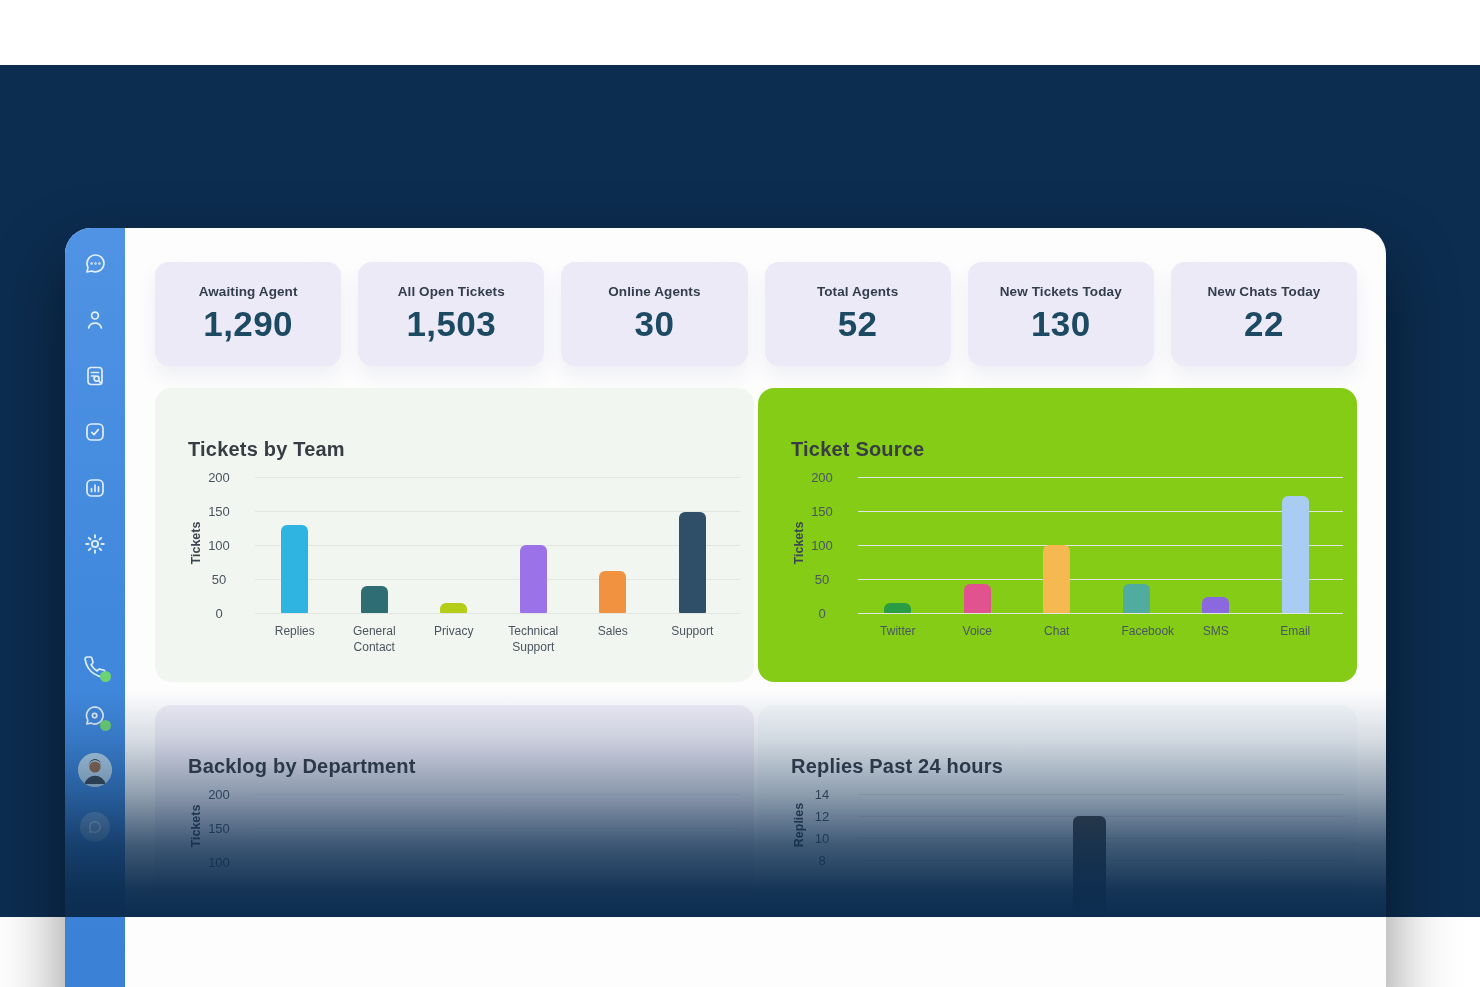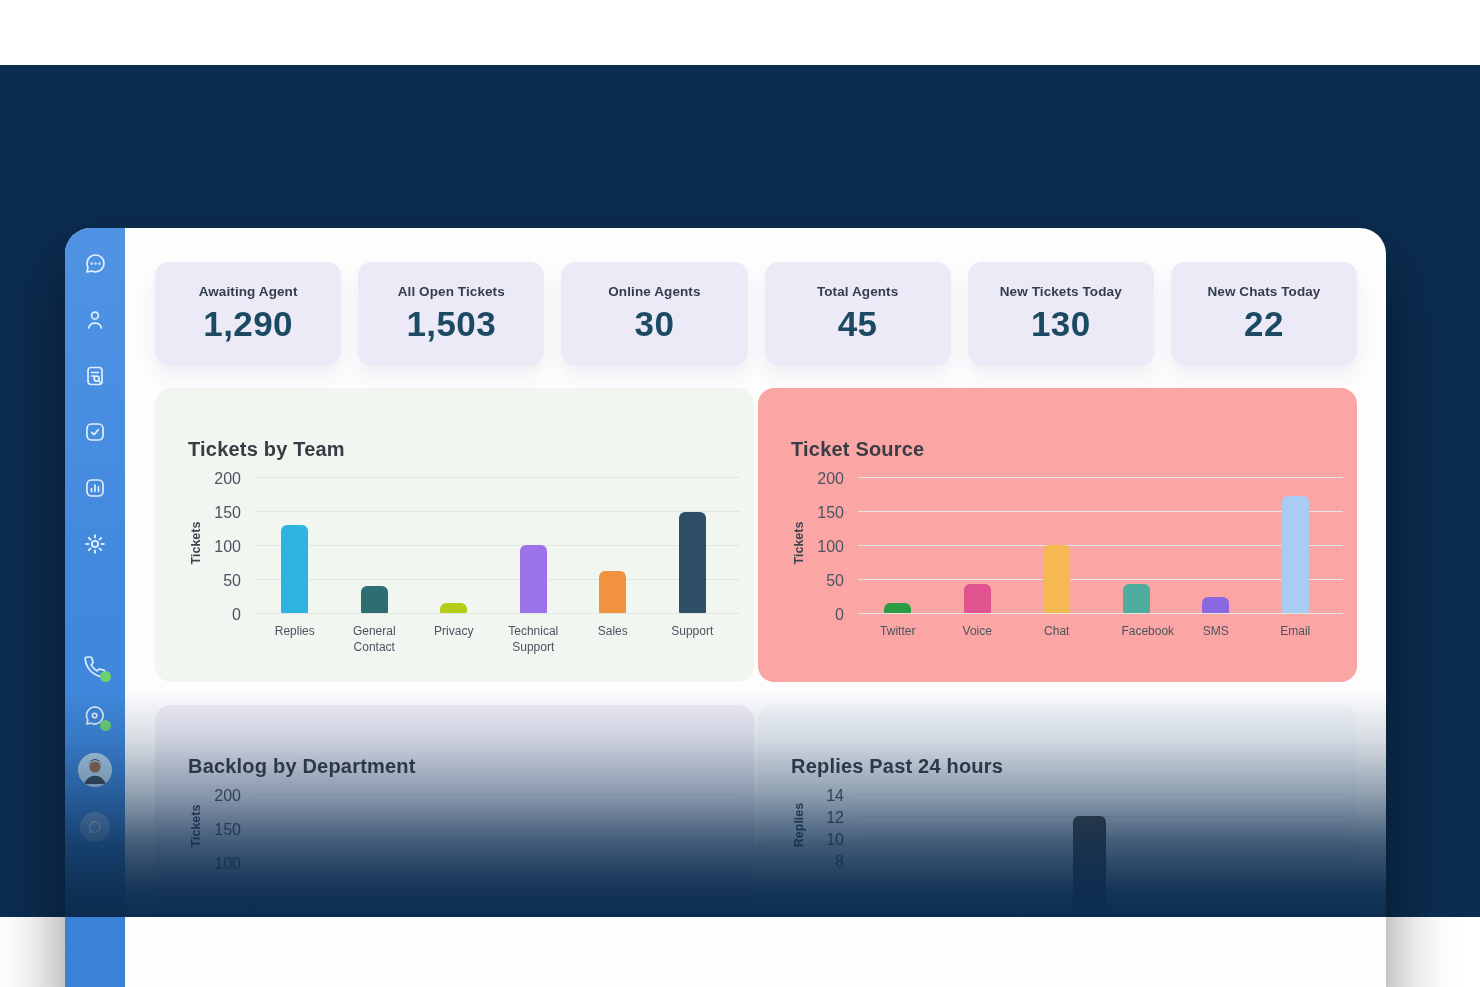--- a/index.html
+++ b/index.html
@@ -59,22 +59,22 @@
   .row2 { margin-top:23px; }
   .chart-card { position:relative; flex:1; height:294px; border-radius:16px; overflow:hidden; }
   .row2 .chart-card { height:212px; border-radius:16px 16px 0 0; }
   .chart-title {
     position:absolute; left:33px; top:33px;
     font-size:20px; font-weight:700; color:#383d44; letter-spacing:.2px;
   }
   .plot { position:absolute; left:100px; right:14px; top:89px; }
   .gridline { position:absolute; left:0; right:0; height:1px; background:#e2e6e3; }
   .tick {
-    position:absolute; left:-58px; width:44px; text-align:right;
-    font-size:16px; color:#4a5560; transform:translateY(-7px);
+    position:absolute; left:-58px; width:44px; text-align:center;
+    font-size:13px; color:#4a5560; transform:translateY(-7px);
   }
   .ylab {
     position:absolute; left:-94px; width:70px; text-align:center;
     font-size:12.5px; font-weight:700; color:#3d4751;
     transform:rotate(-90deg);
   }
   .bar { position:absolute; border-radius:6px 6px 1px 1px; }
   .xlab {
     position:absolute; font-size:12px; color:#4a5560; text-align:center; line-height:1.3;
   }
@@ -183,21 +183,21 @@
         <div class="kpi">
           <div class="kpi-label">All Open Tickets</div>
           <div class="kpi-value">1,503</div>
         </div>
         <div class="kpi">
           <div class="kpi-label">Online Agents</div>
           <div class="kpi-value">30</div>
         </div>
         <div class="kpi">
           <div class="kpi-label">Total Agents</div>
-          <div class="kpi-value">45</div>
+          <div class="kpi-value">52</div>
         </div>
         <div class="kpi">
           <div class="kpi-label">New Tickets Today</div>
           <div class="kpi-value">130</div>
         </div>
         <div class="kpi">
           <div class="kpi-label">New Chats Today</div>
           <div class="kpi-value">22</div>
         </div>
       </div>
@@ -224,21 +224,21 @@
               <div class="bar" style="width: 27px; background: rgb(240, 146, 63); left: 344.25px; top: 93.84px; height: 42.16px;"></div>
               <div class="bar" style="width: 27px; background: rgb(47, 78, 104); left: 423.75px; top: 35.36px; height: 100.64px;"></div>
               <div class="xlab" style="left: 0px; width: 79.5px; top: 147px;">Replies</div>
               <div class="xlab" style="left: 79.5px; width: 79.5px; top: 147px;">General Contact</div>
               <div class="xlab" style="left: 159px; width: 79.5px; top: 147px;">Privacy</div>
               <div class="xlab" style="left: 238.5px; width: 79.5px; top: 147px;">Technical Support</div>
               <div class="xlab" style="left: 318px; width: 79.5px; top: 147px;">Sales</div>
               <div class="xlab" style="left: 397.5px; width: 79.5px; top: 147px;">Support</div>
             </div>
         </section>
-        <section class="chart-card" style="background: #fca5a5;">
+        <section class="chart-card" style="background: #84cc16;">
           <h2 class="chart-title">Ticket Source</h2>
           <div class="plot" style="height: 136px;">
               <div class="gridline" style="top: 0px;"></div>
               <div class="tick" style="top: 0px;">200</div>
               <div class="gridline" style="top: 34px;"></div>
               <div class="tick" style="top: 34px;">150</div>
               <div class="gridline" style="top: 68px;"></div>
               <div class="tick" style="top: 68px;">100</div>
               <div class="gridline" style="top: 102px;"></div>
               <div class="tick" style="top: 102px;">50</div>

